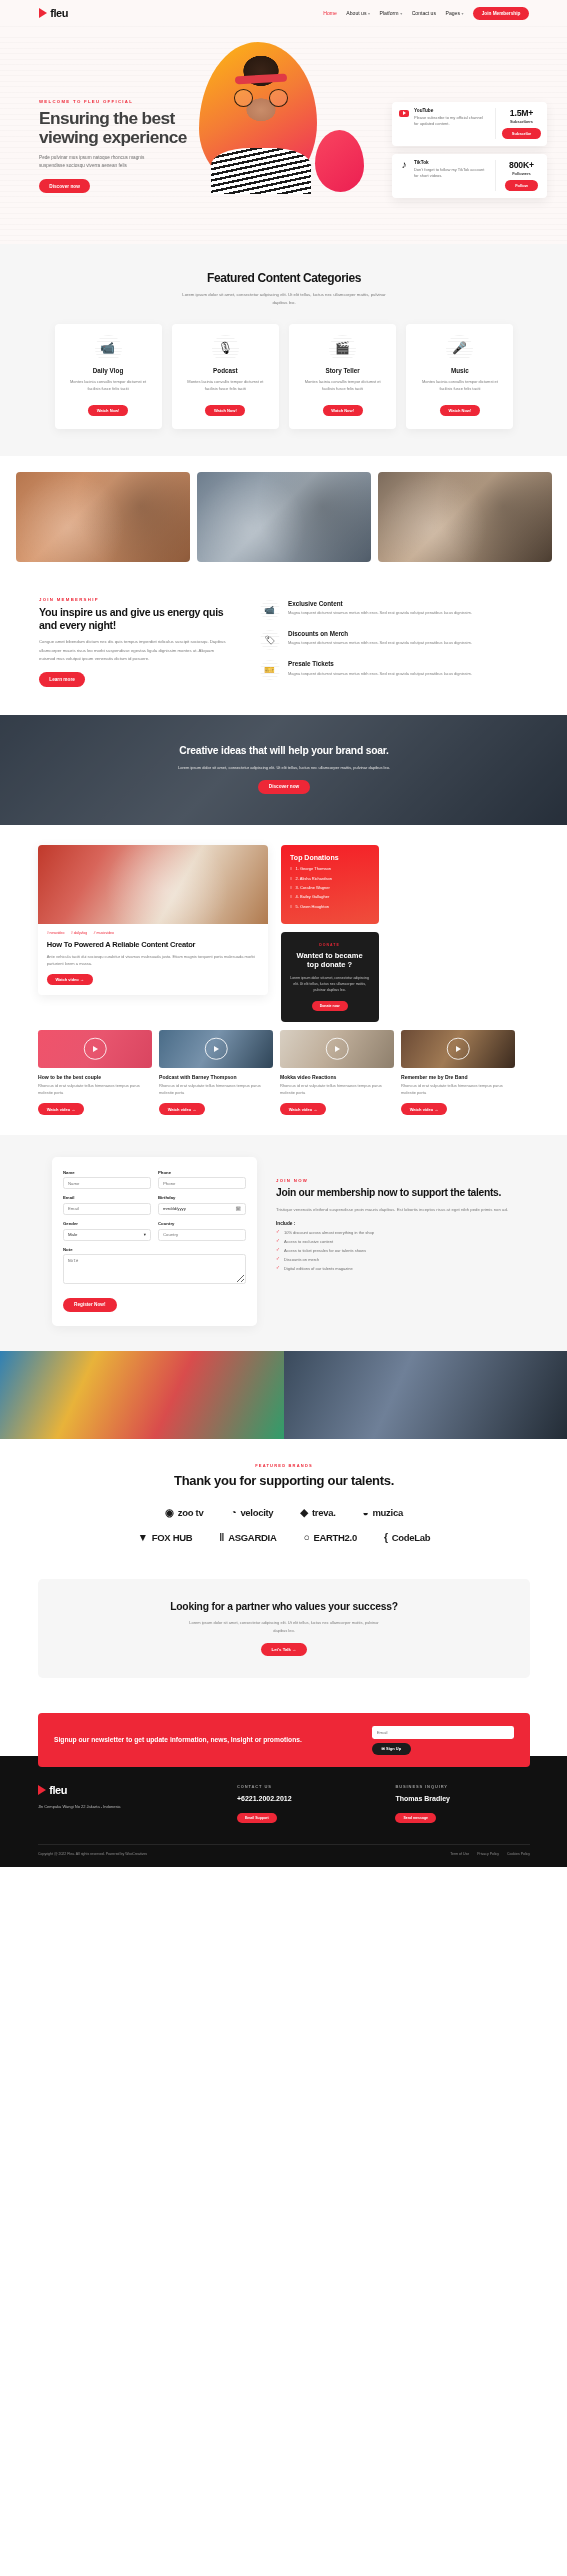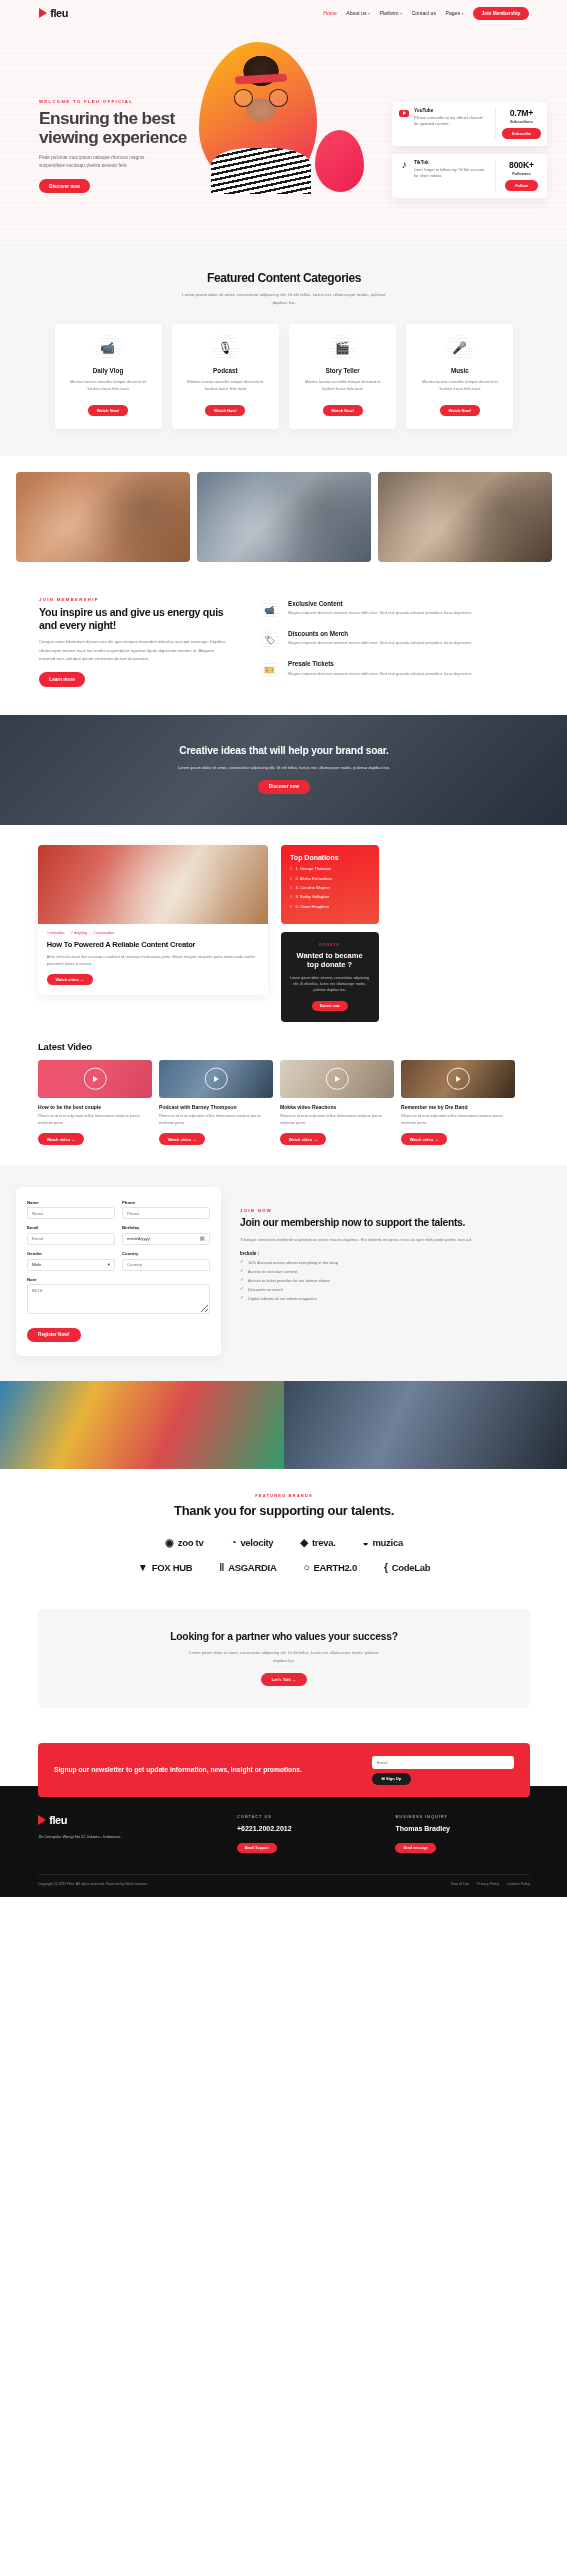--- a/index.html
+++ b/index.html
@@ -250,21 +250,21 @@
   .lv-thumb::after {
     content:''; position:absolute; left:50%; top:50%; transform:translate(-40%,-50%);
     border-left: 5.5px solid rgba(255,255,255,0.95);
     border-top: 3.5px solid transparent; border-bottom: 3.5px solid transparent;
   }
   .lv-title { margin-top: 6.3px; font-size: 5.1px; font-weight: 700; color:#141414; }
   .lv-desc { margin-top: 3.2px; font-size: 4px; line-height: 1.7; color:#808080; }
   .lv-btn { margin-top: 6.3px; background:#ee2737; color:#fff; font-size:4px; font-weight:600; padding:3.2px 8.7px; border-radius:11px; border:none; }
 
   
-  .member { background:#f6f6f6; padding: 22px 16px 25px; display:flex; gap: 19px; align-items:flex-start; }
+  .member { background:#f6f6f6; padding: 22px 52px 25px; display:flex; gap: 19px; align-items:flex-start; }
   .form-card { width: 205px; background:#fff; border-radius:4.7px; padding: 12.6px 11px 14px; box-shadow:0 2.4px 11px rgba(0,0,0,0.05); }
   .f-row { display:flex; gap: 7px; }
   .f-group { flex:1; margin-bottom: 6.3px; }
   .f-label { display:block; font-size: 4.3px; font-weight:700; color:#1d1d1d; margin-bottom: 2.4px; }
   .f-input {
     width: 100%; height: 12px; border: 0.8px solid #e2e2e2; border-radius: 2.4px;
     font-size: 4.3px; color: #b4b4b4; padding: 0 4px; font-family: inherit; background:#fff;
     display:flex; align-items:center; justify-content:space-between;
   }
   .f-input.val { color: #2c2c2c; }
@@ -391,21 +391,21 @@
         <div class="sc-left">
           <div class="sc-icon">
               <span class="yt-badge"></span>
             </div>
           <div>
             <div class="sc-name">YouTube</div>
             <div class="sc-desc">Please subscribe to my official channel for updated content.</div>
           </div>
         </div>
         <div class="sc-right">
-          <div class="sc-count">0.7M+</div>
+          <div class="sc-count">1.5M+</div>
           <div class="sc-label">Subscribers</div>
           <button class="sc-btn">Subscribe</button>
         </div>
       </div>
       <div class="sc-card">
         <div class="sc-left">
           <div class="sc-icon">
               <span class="tt-glyph">♪</span>
             </div>
           <div>
@@ -541,21 +541,20 @@
       </div>
       <div class="dark-card">
         <div class="dark-eyebrow">DONATE</div>
         <div class="dark-title">Wanted to became top donate ?</div>
         <div class="dark-desc">Lorem ipsum dolor sit amet, consectetur adipiscing elit. Ut elit tellus, luctus nec ullamcorper mattis, pulvinar dapibus leo.</div>
         <button class="dark-btn">Donate now</button>
       </div>
     </div>
   </div>
 
-  <div class="lv-head">Latest Video</div>
   <div class="lv-grid">
     <div class="lv">
       <div class="lv-thumb lv1"></div>
       <div class="lv-title">How to be the best couple</div>
       <div class="lv-desc">Rhoncus id erat vulputate tellus himenaeos tempus purus molestie porta</div>
       <button class="lv-btn">Watch video  →</button>
     </div>
     <div class="lv">
       <div class="lv-thumb lv2"></div>
       <div class="lv-title">Podcast with Barney Thompson</div>

